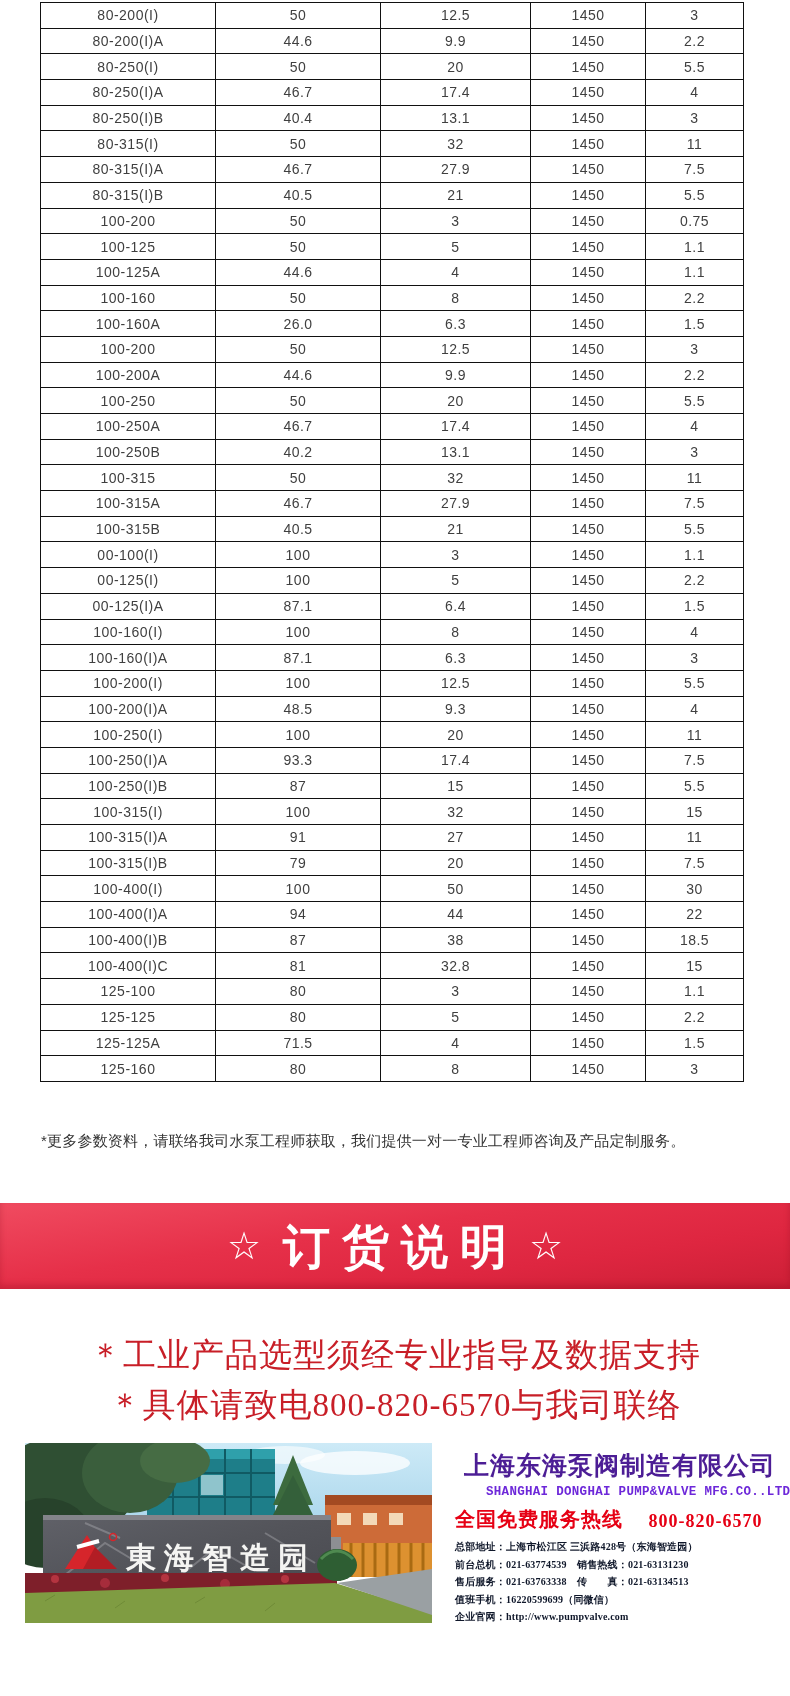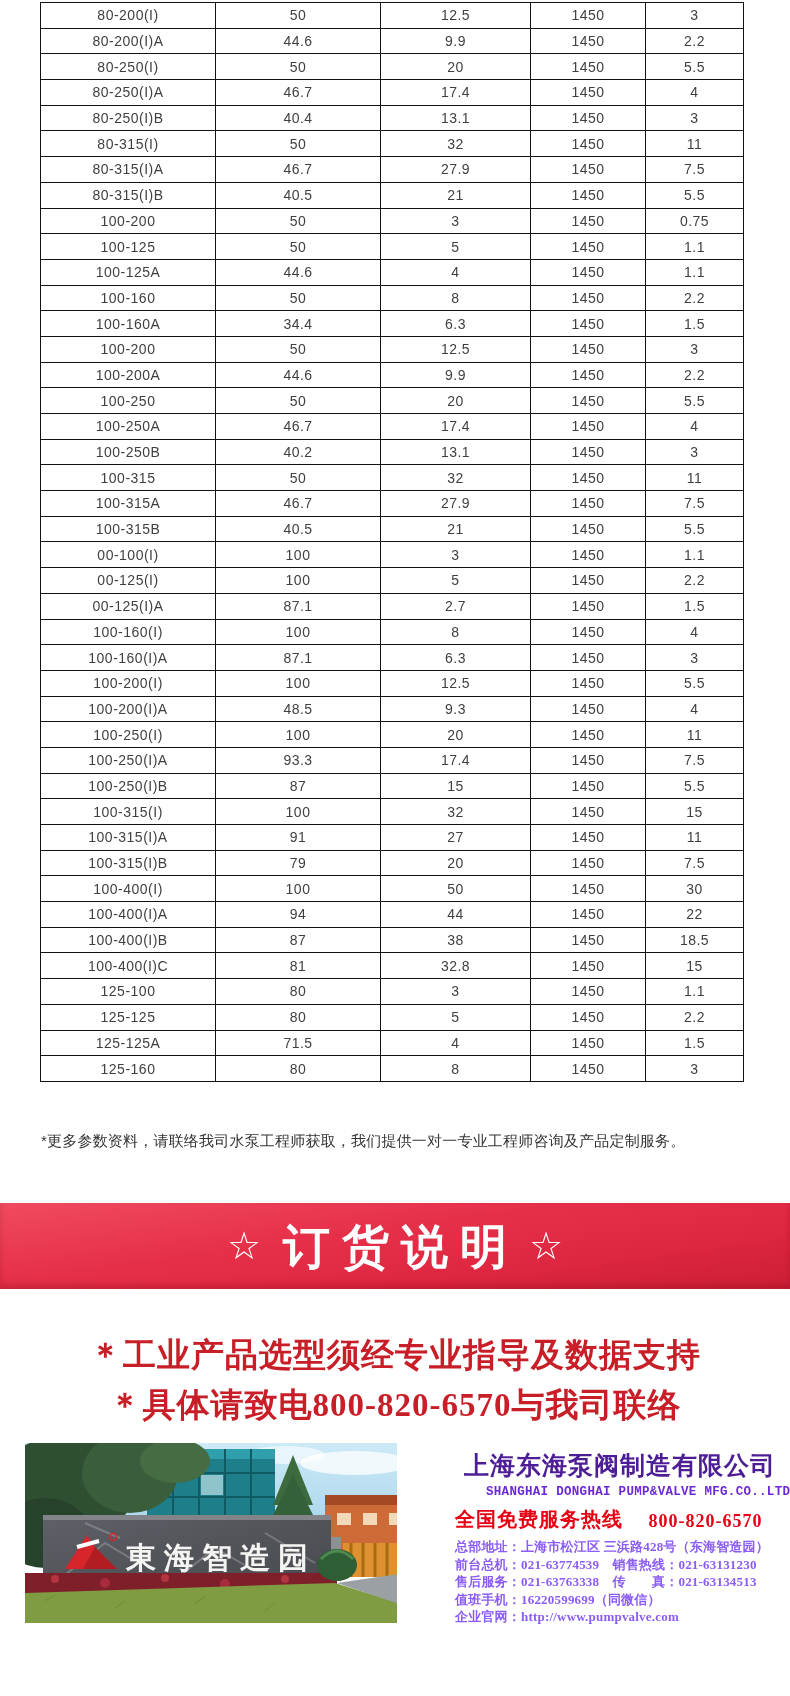--- a/index.html
+++ b/index.html
@@ -36,26 +36,26 @@
   .order-banner .banner-title{
     color:#fff;font-size:47px;font-weight:bold;letter-spacing:12px;
     line-height:1;text-indent:12px;
   }
   
   .notice-block{
     position:absolute;left:0;top:1330px;width:790px;text-align:center;
   }
   .notice-line{
     font-family:"Liberation Serif",serif;
-    font-weight:bold;color:#c81e27;font-size:33px;line-height:50px;
+    font-weight:normal;color:#c81e27;font-size:33px;line-height:50px;
     letter-spacing:1px;
   }
   
   .factory-photo{
-    position:absolute;left:25px;top:1443px;width:372px;height:180px;overflow:hidden;
+    position:absolute;left:25px;top:1443px;width:407px;height:180px;overflow:hidden;
   }
   .company-info{
     position:absolute;left:455px;top:1449px;width:330px;
   }
   .company-name{
     font-size:25px;font-weight:bold;color:#4c1d95;letter-spacing:1px;white-space:nowrap;text-align:center;
   }
   .company-name-en{
     font-family:Liberation Mono, monospace;
     font-size:12.5px;font-weight:bold;color:#6d28d9;margin-top:3px;
@@ -64,21 +64,21 @@
   .hotline-row{margin-top:7px;white-space:nowrap;color:#e60014;}
   .hotline-label{font-size:20px;font-weight:bold;letter-spacing:1px;margin-top:11px;}
   .hotline-number{
     font-family:"Liberation Serif",serif;
     font-size:18px;font-weight:bold;letter-spacing:1px;margin-left:21px;
     vertical-align:-1px;
   }
   .contact-lines{margin-top:5px;}
   .contact-line{
     font-family:"Liberation Serif",serif;
-    font-size:13px;font-weight:bold;color:#8b5cf6;line-height:17.6px;
+    font-size:10px;font-weight:bold;color:#0f172a;line-height:17.6px;
     white-space:nowrap;letter-spacing:0.2px;
   }
 </style>
 </head>
 <body>
 
 <table class="spec-table">
   <colgroup>
     <col style="width:175px">
       <col style="width:165px">
@@ -166,21 +166,21 @@
       </tr>
       <tr>
         <td>100-160</td>
         <td>50</td>
         <td>8</td>
         <td>1450</td>
         <td>2.2</td>
       </tr>
       <tr>
         <td>100-160A</td>
-        <td>34.4</td>
+        <td>26.0</td>
         <td>6.3</td>
         <td>1450</td>
         <td>1.5</td>
       </tr>
       <tr>
         <td>100-200</td>
         <td>50</td>
         <td>12.5</td>
         <td>1450</td>
         <td>3</td>
@@ -244,21 +244,21 @@
       <tr>
         <td>00-125(I)</td>
         <td>100</td>
         <td>5</td>
         <td>1450</td>
         <td>2.2</td>
       </tr>
       <tr>
         <td>00-125(I)A</td>
         <td>87.1</td>
-        <td>2.7</td>
+        <td>6.4</td>
         <td>1450</td>
         <td>1.5</td>
       </tr>
       <tr>
         <td>100-160(I)</td>
         <td>100</td>
         <td>8</td>
         <td>1450</td>
         <td>4</td>
       </tr>

